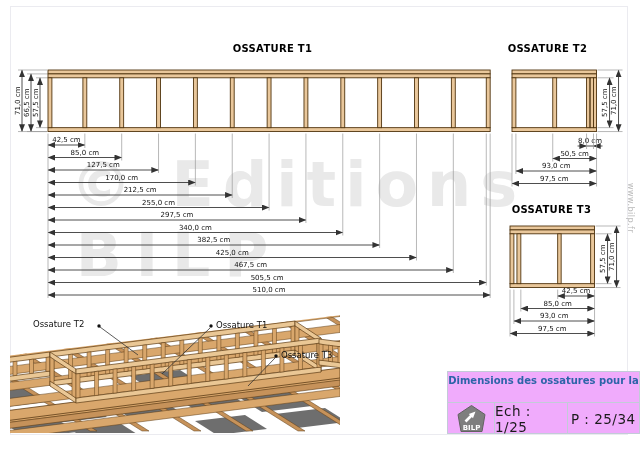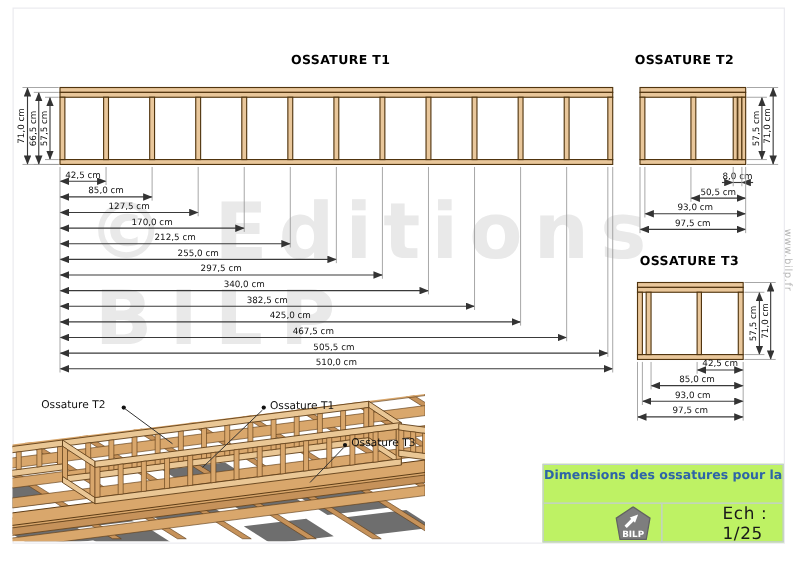--- a/index.html
+++ b/index.html
@@ -13,26 +13,26 @@
   .side-url{position:absolute;left:626px;top:183px;writing-mode:vertical-rl;
             font-size:8px;color:#b8b8b8;letter-spacing:0.5px;z-index:1;}
   #draw{position:absolute;left:0;top:0;z-index:1;}
   #iso{position:absolute;left:10px;top:306px;z-index:2;}
   .ftitle{position:absolute;width:145px;text-align:center;font-weight:bold;
           font-size:10px;color:#000;letter-spacing:0.3px;z-index:3;}
   .iso-label{position:absolute;font-size:8.5px;color:#111;z-index:3;white-space:nowrap;}
   .dim{stroke:#3a3a3a;stroke-width:0.9;fill:none;}
   .ext{stroke:#9a9a9a;stroke-width:0.7;}
   .dimtext{font-size:7px;fill:#111;}
-  .tb{position:absolute;left:434px;top:371px;width:191px;height:61px;background:#bef264;
+  .tb{position:absolute;left:447px;top:371px;width:191px;height:61px;background:#f0abfc;
       border:1px solid #c3cbd8;z-index:3;}
   .tb-title{height:28px;border-bottom:1px solid #c3cbd8;color:#2d64a8;font-weight:bold;
             font-size:10px;line-height:13px;text-align:center;padding-top:2px;}
   .tb-row{display:flex;height:31px;}
-  .tb-cell{display:flex;align-items:center;justify-content:center;height:100%;padding-left:48px;}
+  .tb-cell{display:flex;align-items:center;justify-content:center;height:100%;}
   .tb-cell + .tb-cell{border-left:1px solid #c3cbd8;}
   .tb-logo{width:46px;}
   .tb-text{flex:1;font-size:13.5px;color:#1a1a1a;letter-spacing:0.5px;}
 </style>
 </head>
 <body>
 
 <div class="page">
 
   <div class="page-border"></div>
@@ -306,16 +306,17 @@
     <div class="tb-row">
       <div class="tb-cell tb-logo">
         <svg width="31" height="28" viewBox="0 0 31 28">
           <polygon points="15.5,0.5 29,9.5 26,26.5 5,26.5 2,9.5" fill="#7e7e7e" stroke="#626262" stroke-width="1"></polygon>
           <line x1="9.5" y1="16.5" x2="16" y2="10" stroke="#fff" stroke-width="2.6"></line>
           <polygon points="19.5,6.5 12.8,9 17,13.2" fill="#fff"></polygon>
           <text x="15.5" y="24.5" text-anchor="middle" font-size="7" font-weight="bold" fill="#fff">BILP</text>
         </svg>
       </div>
       <div class="tb-cell tb-text">Ech : 1/25</div>
+      <div class="tb-cell tb-text">P : 25/34</div>
     </div>
   </div>
 
 </div>
 
 </body></html>

